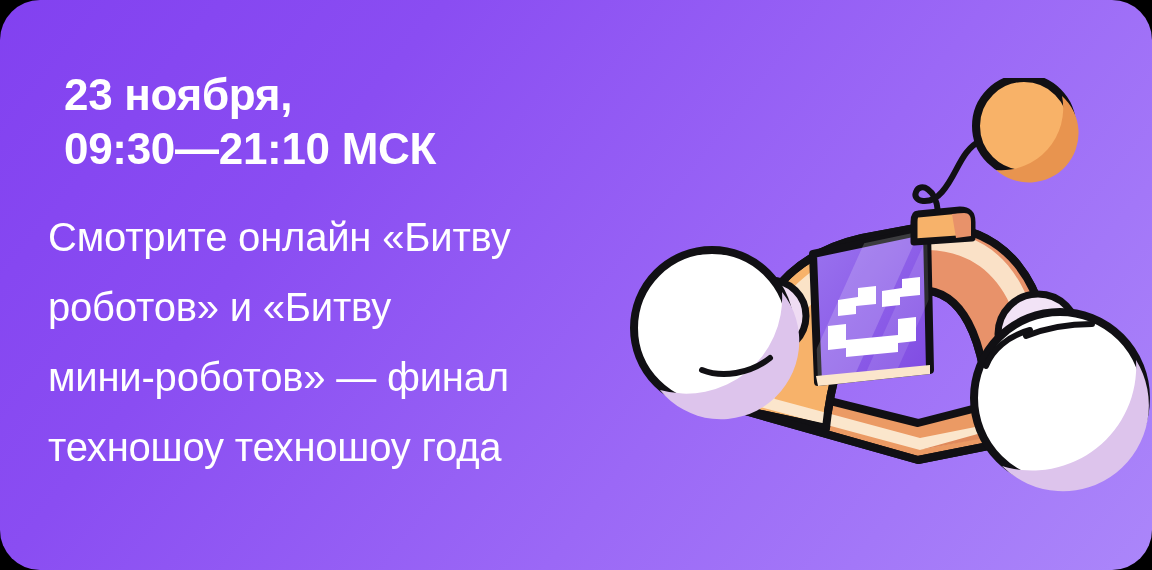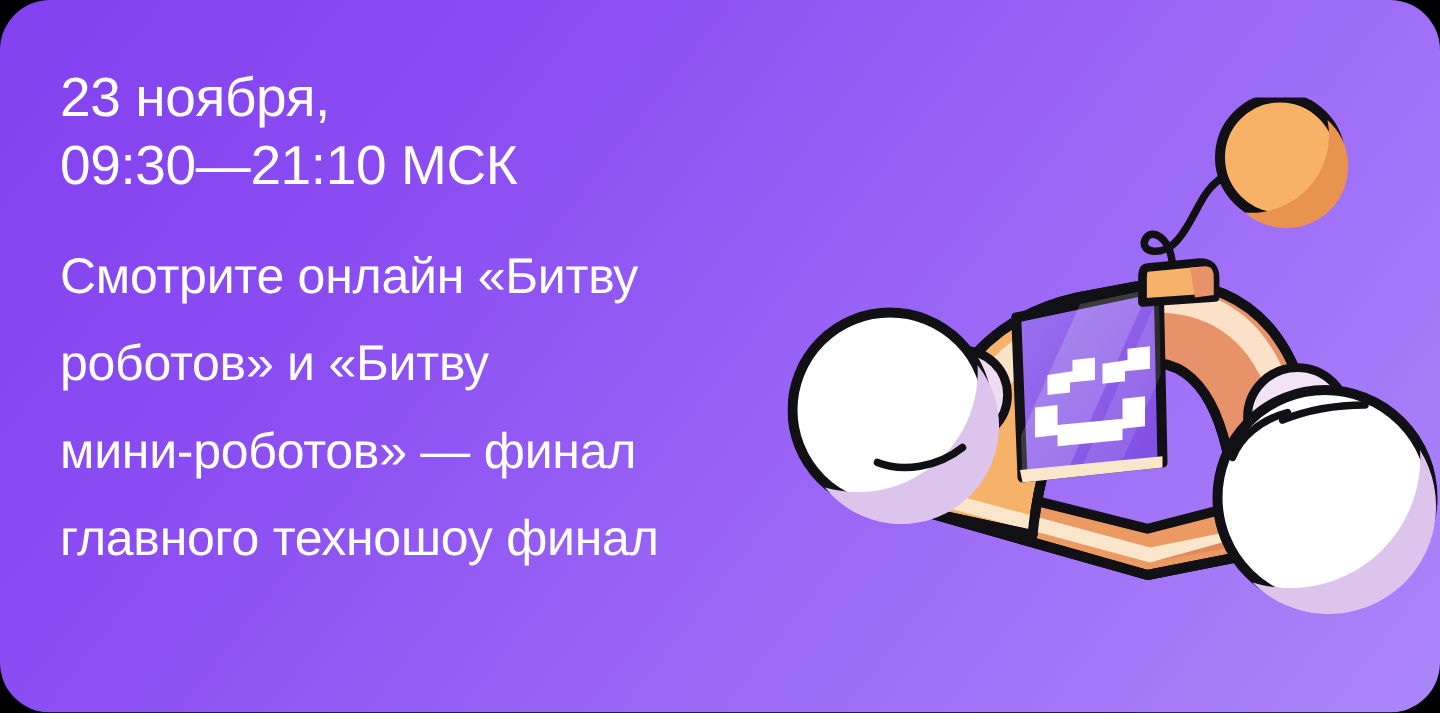--- a/index.html
+++ b/index.html
@@ -25,24 +25,24 @@
   }
 
   .text-block {
     position: absolute;
     left: 48px;
     top: 52px;
     width: 600px;
   }
 
   .headline {
-    margin: 0;
+    margin: 16px;
     color: #ffffff;
     font-size: 44px;
-    font-weight: normal;
+    font-weight: bold;
     line-height: 54px;
     letter-spacing: -0.3px;
     white-space: pre-line;
   }
 
   .subhead {
     margin: 26px 0 0 0;
     color: #ffffff;
     font-size: 40px;
     font-weight: 400;
@@ -64,21 +64,21 @@
 <body>
 
 <div class="banner">
 
   <div class="text-block">
     <h1 class="headline">23 ноября,
 09:30—21:10 МСК</h1>
     <p class="subhead">Смотрите онлайн «Битву
 роботов» и «Битву
 мини-роботов» — финал
-главного техношоу финал</p>
+техношоу техношоу года</p>
   </div>
 
   <div class="robot-art">
     <svg viewBox="0 0 522 424" xmlns="http://www.w3.org/2000/svg">
       <defs>
         <linearGradient id="screenGrad" x1="0" y1="0" x2="1" y2="1">
           <stop offset="0%" stop-color="#9b74ef"></stop>
           <stop offset="100%" stop-color="#7f4ae2"></stop>
         </linearGradient>
         <clipPath id="screenClip">

